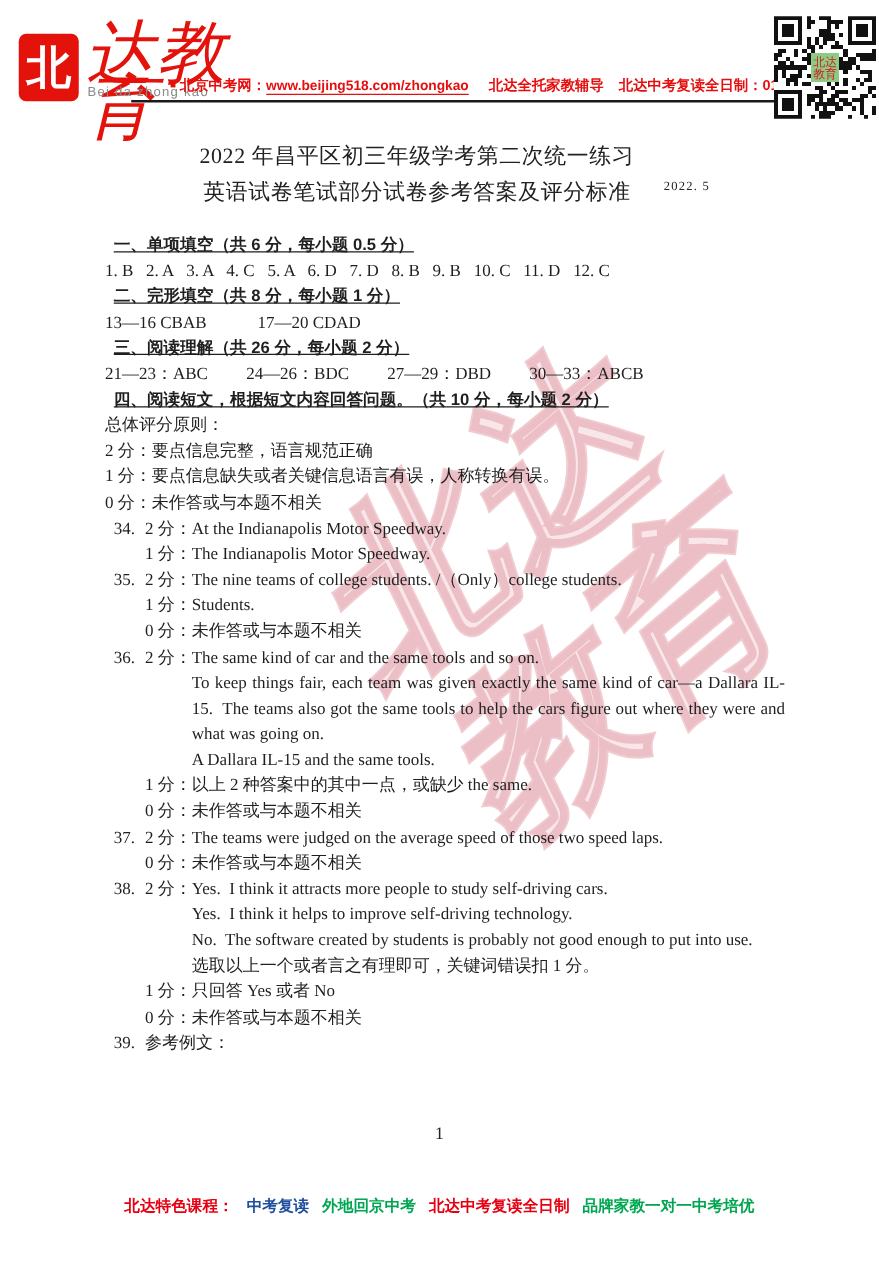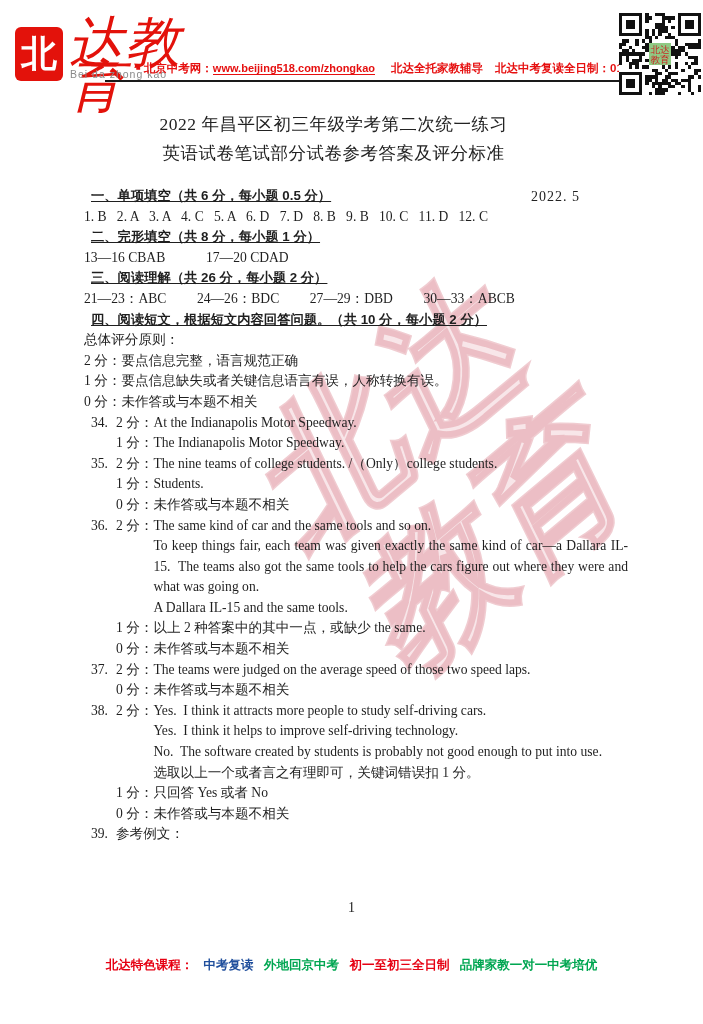--- a/index.html
+++ b/index.html
@@ -22,21 +22,21 @@
                   font-size:11px;margin-right:16px;}
   .head-line .tag1{margin-right:12px;}
   .rule{position:absolute;left:105px;top:80px;width:517px;height:2px;background:#1a1a1a;}
   .qr{position:absolute;left:619px;top:13px;width:82px;height:82px;}
 
   
   .title{position:absolute;width:100%;text-align:center;font-size:17.5px;color:#222222;
          letter-spacing:0.5px;transform:translateX(-18px);}
   .t1{top:112px;}
   .t2{top:141px;}
-  .date{position:absolute;left:531px;top:144px;font-size:14px;letter-spacing:1px;color:#222222;margin-top:45px;}
+  .date{position:absolute;left:531px;top:144px;font-size:10px;letter-spacing:1px;color:#222222;}
 
   
   .watermark{position:absolute;left:282px;top:306px;width:330px;z-index:0;pointer-events:none;
              font-size:148px;line-height:162px;font-weight:bold;font-style:italic;
              font-family:"DejaVu Serif",serif;transform:rotate(-40deg);
              color:rgba(233,173,181,0.30);-webkit-text-stroke:3px rgba(222,142,152,0.45);}
 
   
   .content{position:absolute;left:84px;top:186px;width:544px;z-index:1;
            font-size:13.6px;line-height:20.6px;}
@@ -377,14 +377,14 @@
         </div>
       </div>
       <div class="line item">
         <span class="num">39.</span>
         <span class="score">参考例文：</span>
         <div class="body"></div>
       </div>
     </div>
 
   <div class="pagenum">1</div>
-  <div class="footer" id="footer"><span id="footer-label" style="color: rgb(230, 0, 18);">北达特色课程：</span><span>   </span><span style="color: rgb(31, 78, 156);">中考复读</span><span>   </span><span style="color: rgb(0, 166, 81);">外地回京中考</span><span>   </span><span style="color: rgb(230, 0, 18);">初一至初三全日制</span><span>   </span><span style="color: rgb(0, 166, 81);">品牌家教一对一中考培优</span></div>
+  <div class="footer" id="footer"><span id="footer-label" style="color: rgb(230, 0, 18);">北达特色课程：</span><span>   </span><span style="color: rgb(31, 78, 156);">中考复读</span><span>   </span><span style="color: rgb(0, 166, 81);">外地回京中考</span><span>   </span><span style="color: rgb(230, 0, 18);">北达中考复读全日制</span><span>   </span><span style="color: rgb(0, 166, 81);">品牌家教一对一中考培优</span></div>
 </div>
 
 </body></html>

